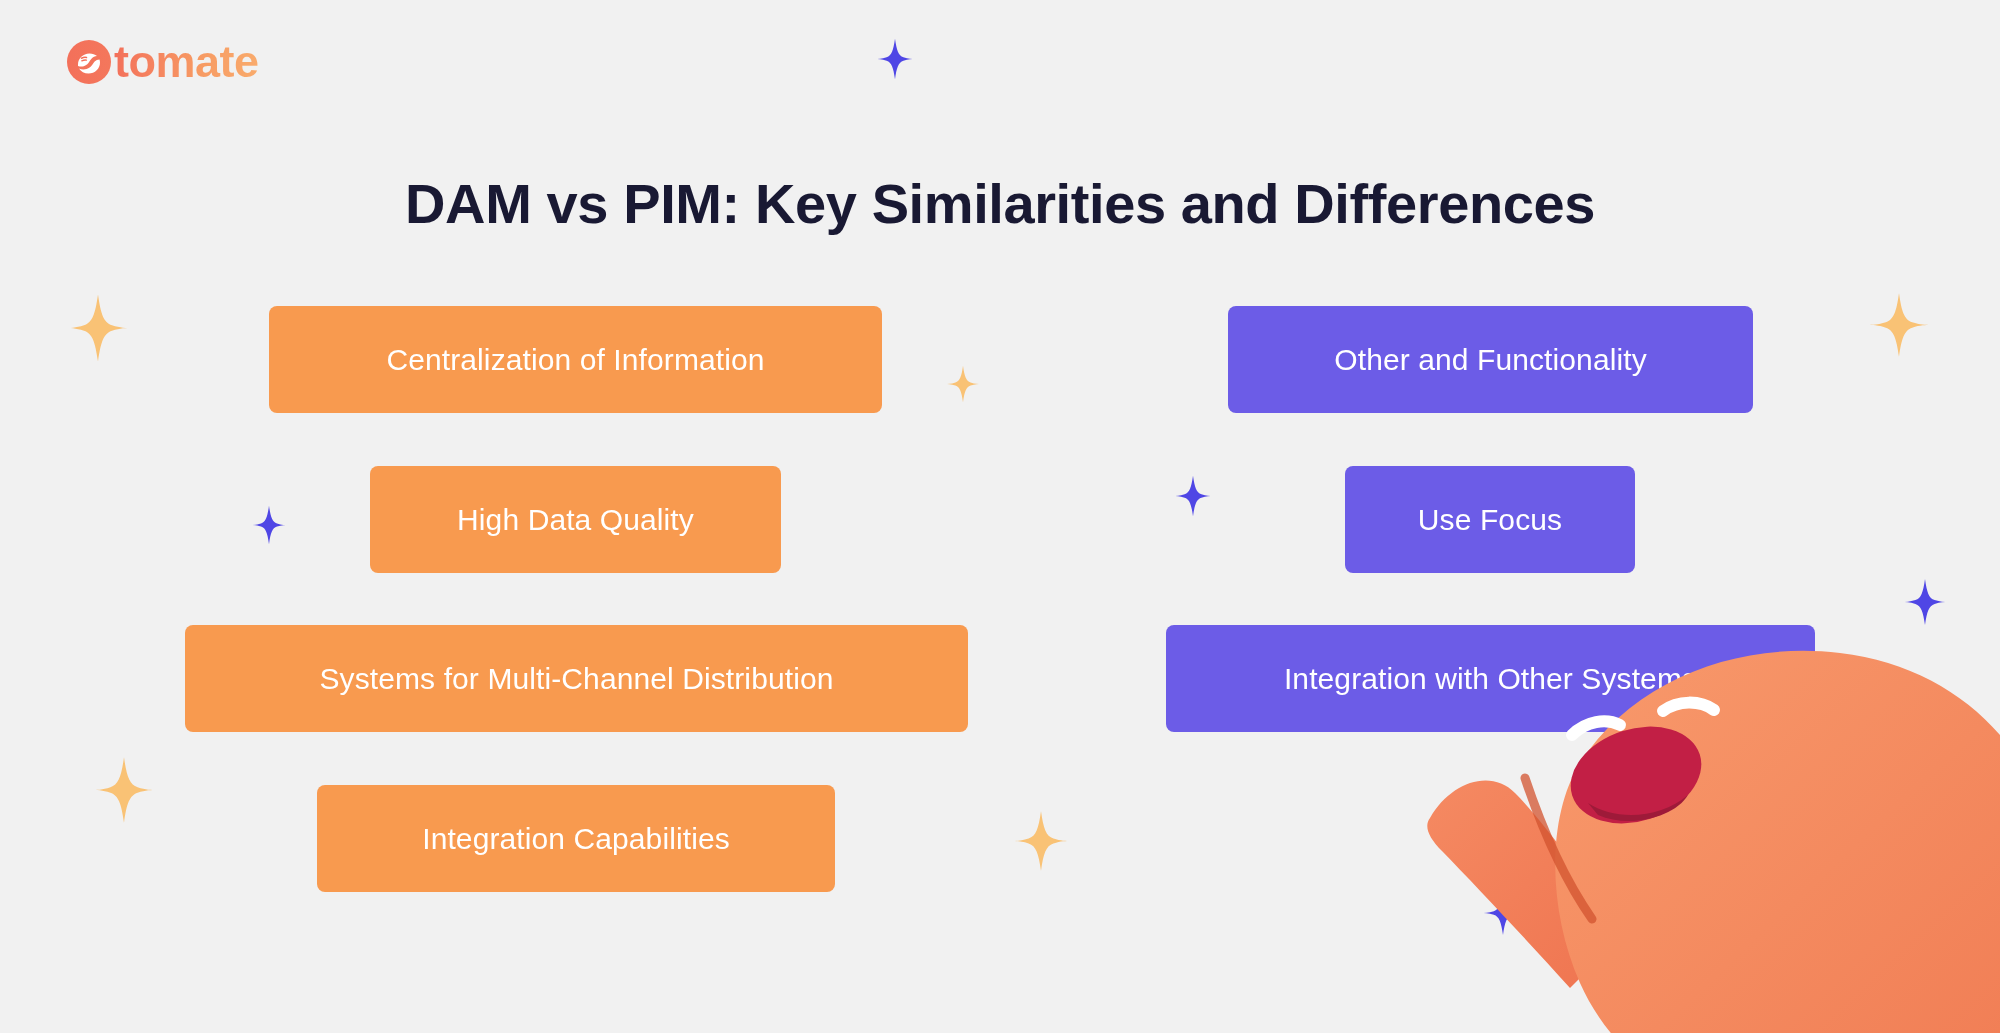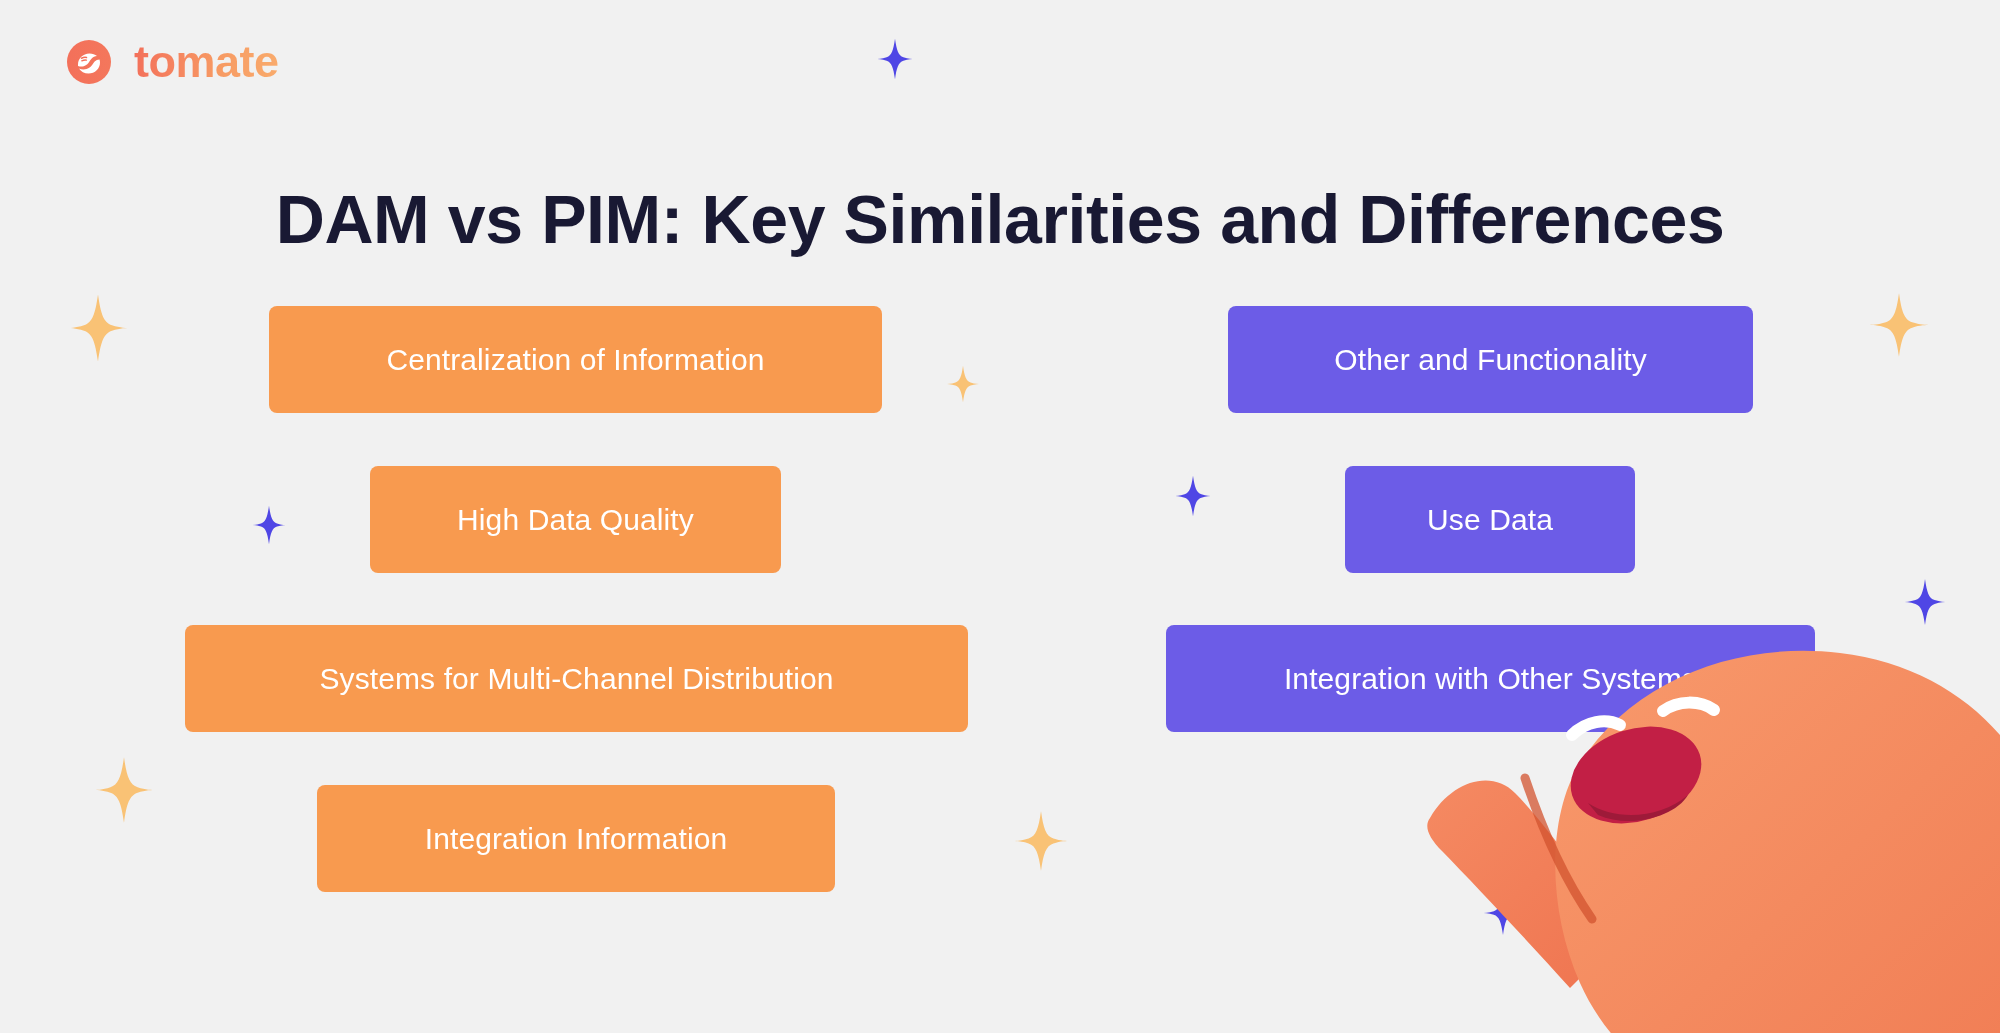--- a/index.html
+++ b/index.html
@@ -22,21 +22,20 @@
   }
 
   
   #logo {
     position: absolute;
     left: 66px;
     top: 36px;
     display: flex;
     align-items: center;
     height: 52px;
-    gap: 20px;
   }
   #logo .logo-mark {
     width: 46px;
     height: 46px;
     flex: 0 0 46px;
     position: relative;
   }
   #logo .logo-word {
     font-size: 45px;
     font-weight: 700;
@@ -49,21 +48,21 @@
     color: transparent;
   }
 
   
   #page-title {
     position: absolute;
     left: 0;
     top: 135px;
     width: 2000px;
     text-align: center;
-    font-size: 68px;
+    font-size: 56px;
     font-weight: 700;
     color: #191933;
     letter-spacing: -0.4px;
     line-height: 1.12;
   }
 
   
   .pill {
     position: absolute;
     display: flex;
@@ -143,29 +142,29 @@
 
   <div class="pill orange" id="pill-dataquality">
     <span>High Data Quality</span>
   </div>
 
   <div class="pill orange" id="pill-multichannel">
     <span>Systems for Multi-Channel Distribution</span>
   </div>
 
   <div class="pill orange" id="pill-integrationcap">
-    <span>Integration Information</span>
+    <span>Integration Capabilities</span>
   </div>
 
   <div class="pill purple" id="pill-focus">
     <span>Other and Functionality</span>
   </div>
 
   <div class="pill purple" id="pill-usecases">
-    <span>Use Data</span>
+    <span>Use Focus</span>
   </div>
 
   <div class="pill purple" id="pill-integration">
     <span>Integration with Other Systems</span>
   </div>
 
   <div id="sparkle-layer">
       <div class="sparkle" style="left: 874px; top: 38px; width: 42px; height: 42px;">
         <svg viewBox="0 0 100 100">
           <path d="M50 2 C 54 30, 58 42, 70 46 C 82 50, 90 50, 98 50 C 90 50, 82 50, 70 54 C 58 58, 54 70, 50 98 C 46 70, 42 58, 30 54 C 18 50, 10 50, 2 50 C 10 50, 18 50, 30 46 C 42 42, 46 30, 50 2 Z" fill="#4f46e5"></path>

